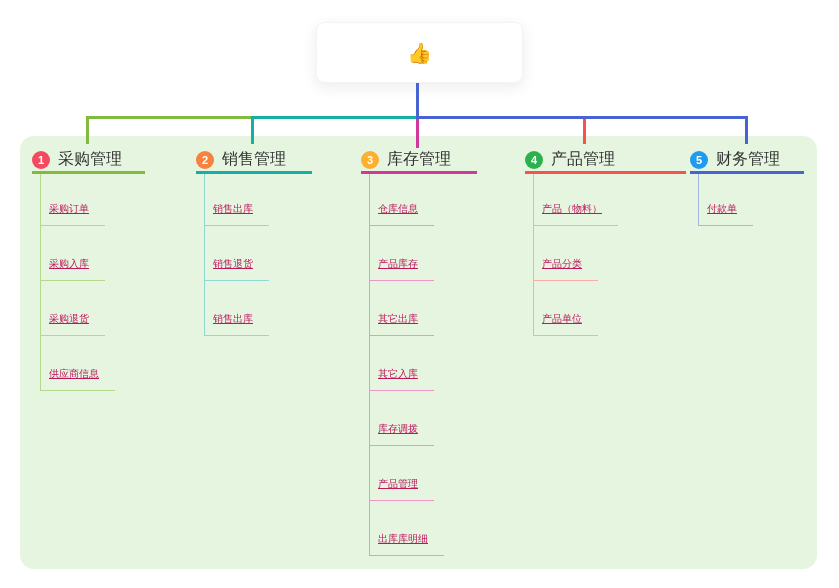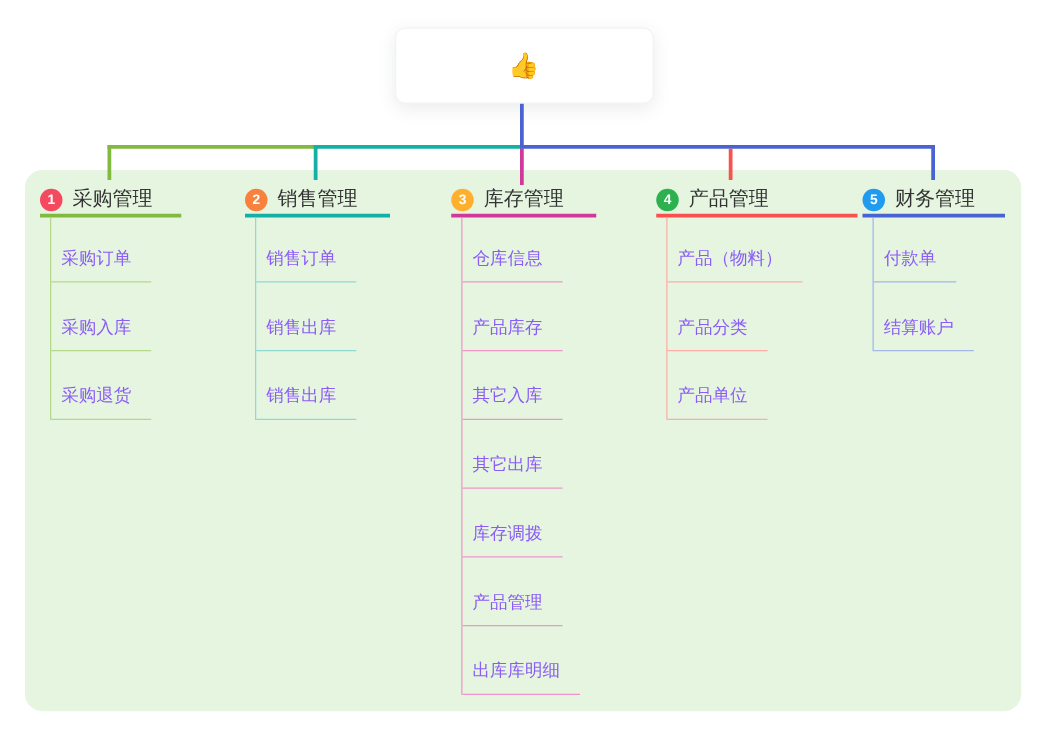--- a/index.html
+++ b/index.html
@@ -62,24 +62,25 @@
   .items {
     margin-left: 8px;
     border-left: 1px solid var(--cl);
   }
   .item {
     height: 55px;
     width: fit-content;
     display: flex; align-items: flex-end;
     padding: 0 16px 9px 8px;
     border-bottom: 1px solid var(--cl);
-    font-size: 14px;
-    color: #8b5cf6;
+    font-size: 10px;
+    color: #be185d;
     white-space: nowrap;
     cursor: default;
+    text-decoration: underline;
   }
   .item:first-child { height: 52px; }
 </style>
 </head>
 <body>
 
 <div class="panel" style="--panel-bg: #e5f5e0;"></div>
 
 <div class="root-card">
   <span class="emoji">👍</span>
@@ -99,45 +100,46 @@
 
 <div class="branch" style="left: 32px; width: 113px; --c: #82ba3f; --cl: #b5d98c; --cb: #f5495f;">
   <div class="branch-header" style="width:113px;">
     <span class="badge">1</span>
     <span>采购管理</span>
   </div>
   <div class="items">
     <div class="item">采购订单</div>
     <div class="item">采购入库</div>
     <div class="item">采购退货</div>
+    <div class="item">供应商信息</div>
   </div>
 </div>
 
 <div class="branch" style="left: 196px; width: 116px; --c: #14b0a6; --cl: #8fd9d2; --cb: #f8823d;">
   <div class="branch-header" style="width:116px;">
     <span class="badge">2</span>
     <span>销售管理</span>
   </div>
   <div class="items">
-    <div class="item">销售订单</div>
     <div class="item">销售出库</div>
+    <div class="item">销售退货</div>
     <div class="item">销售出库</div>
   </div>
 </div>
 
 <div class="branch" style="left: 361px; width: 116px; --c: #d0399b; --cl: #f095c8; --cb: #ffaf2e;">
   <div class="branch-header" style="width:116px;">
     <span class="badge">3</span>
     <span>库存管理</span>
   </div>
   <div class="items">
     <div class="item">仓库信息</div>
     <div class="item">产品库存</div>
+    <div class="item">其它出库</div>
     <div class="item">其它入库</div>
-    <div class="item">其它出库</div>
     <div class="item">库存调拨</div>
     <div class="item">产品管理</div>
     <div class="item">出库库明细</div>
   </div>
 </div>
 
 <div class="branch" style="left: 525px; width: 161px; --c: #f8514e; --cl: #fcaea6; --cb: #2cb14e;">
   <div class="branch-header" style="width:161px;">
     <span class="badge">4</span>
     <span>产品管理</span>
@@ -149,15 +151,14 @@
   </div>
 </div>
 
 <div class="branch" style="left: 690px; width: 114px; --c: #4a63d3; --cl: #a3b6e8; --cb: #1f9bef;">
   <div class="branch-header" style="width:114px;">
     <span class="badge">5</span>
     <span>财务管理</span>
   </div>
   <div class="items">
     <div class="item">付款单</div>
-    <div class="item">结算账户</div>
   </div>
 </div>
 
 </body></html>

